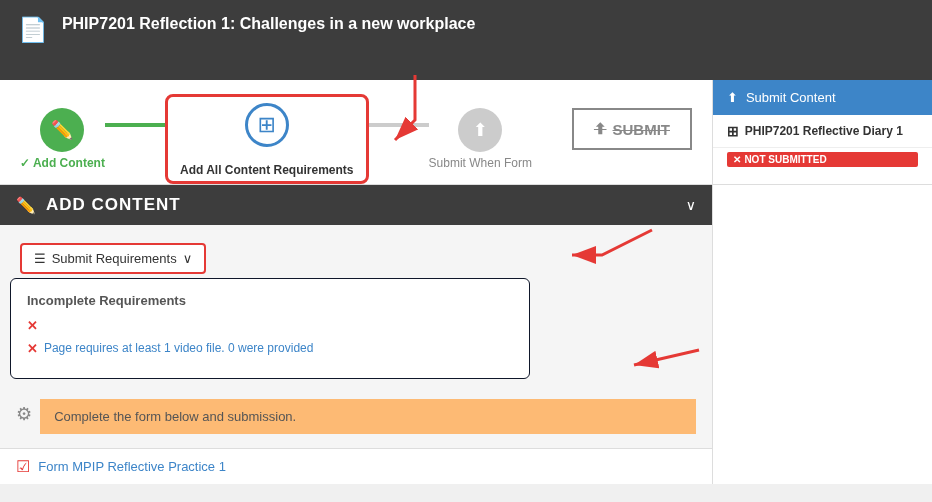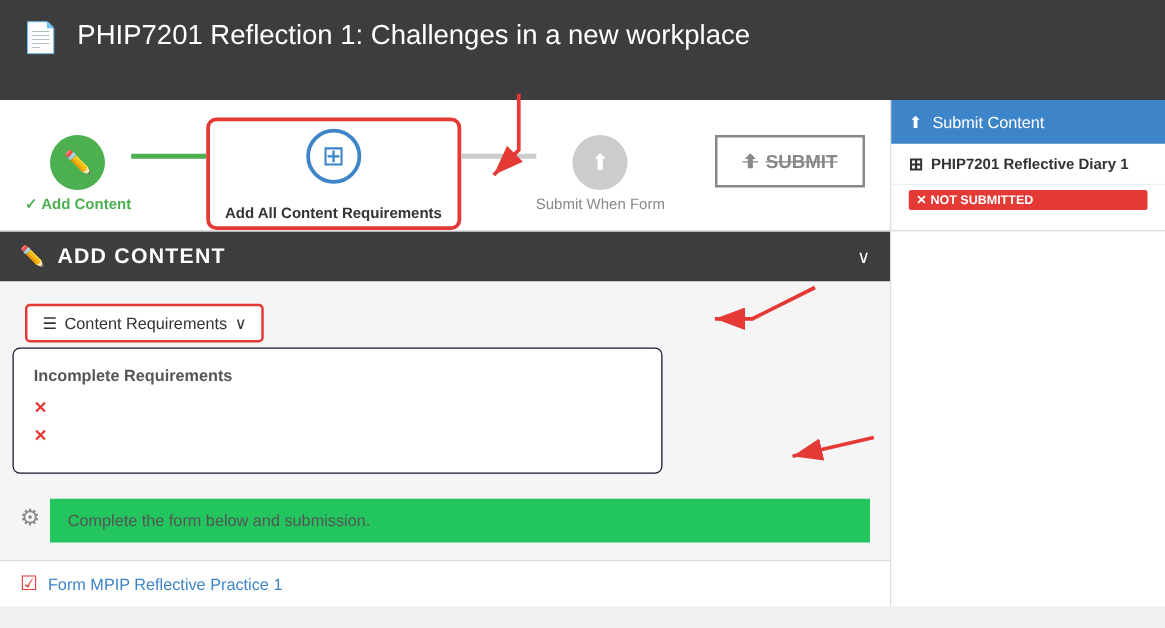--- a/index.html
+++ b/index.html
@@ -14,22 +14,22 @@
       align-items: flex-start;
       gap: 14px;
       min-height: 80px;
     }
     .header-icon {
       font-size: 24px;
       margin-top: 2px;
       flex-shrink: 0;
     }
     .header-title {
-      font-size: 22px;
-      font-weight: normal;
+      font-size: 16px;
+      font-weight: bold;
       line-height: 1.3;
     }
 
     
     .steps-bar {
       background: white;
       padding: 14px 20px 0 20px;
       display: flex;
       align-items: center;
       gap: 0;
@@ -218,21 +218,21 @@
     }
     .gear-icon-area {
       color: #888;
       font-size: 18px;
       margin-top: 4px;
       flex-shrink: 0;
     }
     .content-text {
       font-size: 13px;
       color: #555;
-      background: #22c55e;
+      background: #fdba74;
       padding: 10px 14px;
       flex: 1;
     }
 
     
     .form-link-bar {
       background: white;
       border-top: 1px solid #ddd;
       padding: 8px 16px;
       display: flex;
@@ -321,32 +321,33 @@
       <div class="toolbar">
         <span style="font-size:16px;">✏️</span>
         <span class="toolbar-title">ADD CONTENT</span>
         <span class="toolbar-chevron">∨</span>
       </div>
 
       <div style="position:relative;">
         <div style="display:flex; align-items:center; gap:10px; padding: 8px 10px 0 10px;">
           <div class="content-req-dropdown">
             <span>☰</span>
-            <span>Content Requirements</span>
+            <span>Submit Requirements</span>
             <span>∨</span>
           </div>
         </div>
 
         <div class="requirements-box">
           <div class="requirements-title">Incomplete Requirements</div>
           <div class="req-item">
             <span class="x-icon">✕</span>
           </div>
           <div class="req-item">
             <span class="x-icon">✕</span>
+            <span>Page requires at least 1 video file. 0 were provided</span>
           </div>
         </div>
 
         <svg style="position:absolute; top:0px; right:50px; pointer-events:none;" width="120" height="50">
           <defs>
             <marker id="arrowhead2" markerWidth="8" markerHeight="6" refX="8" refY="3" orient="auto">
               <polygon points="0 0, 8 3, 0 6" fill="#e53935"></polygon>
             </marker>
           </defs>
           <path d="M 110 5 L 60 30 L 30 30" stroke="#e53935" stroke-width="3" fill="none" marker-end="url(#arrowhead2)"></path>

